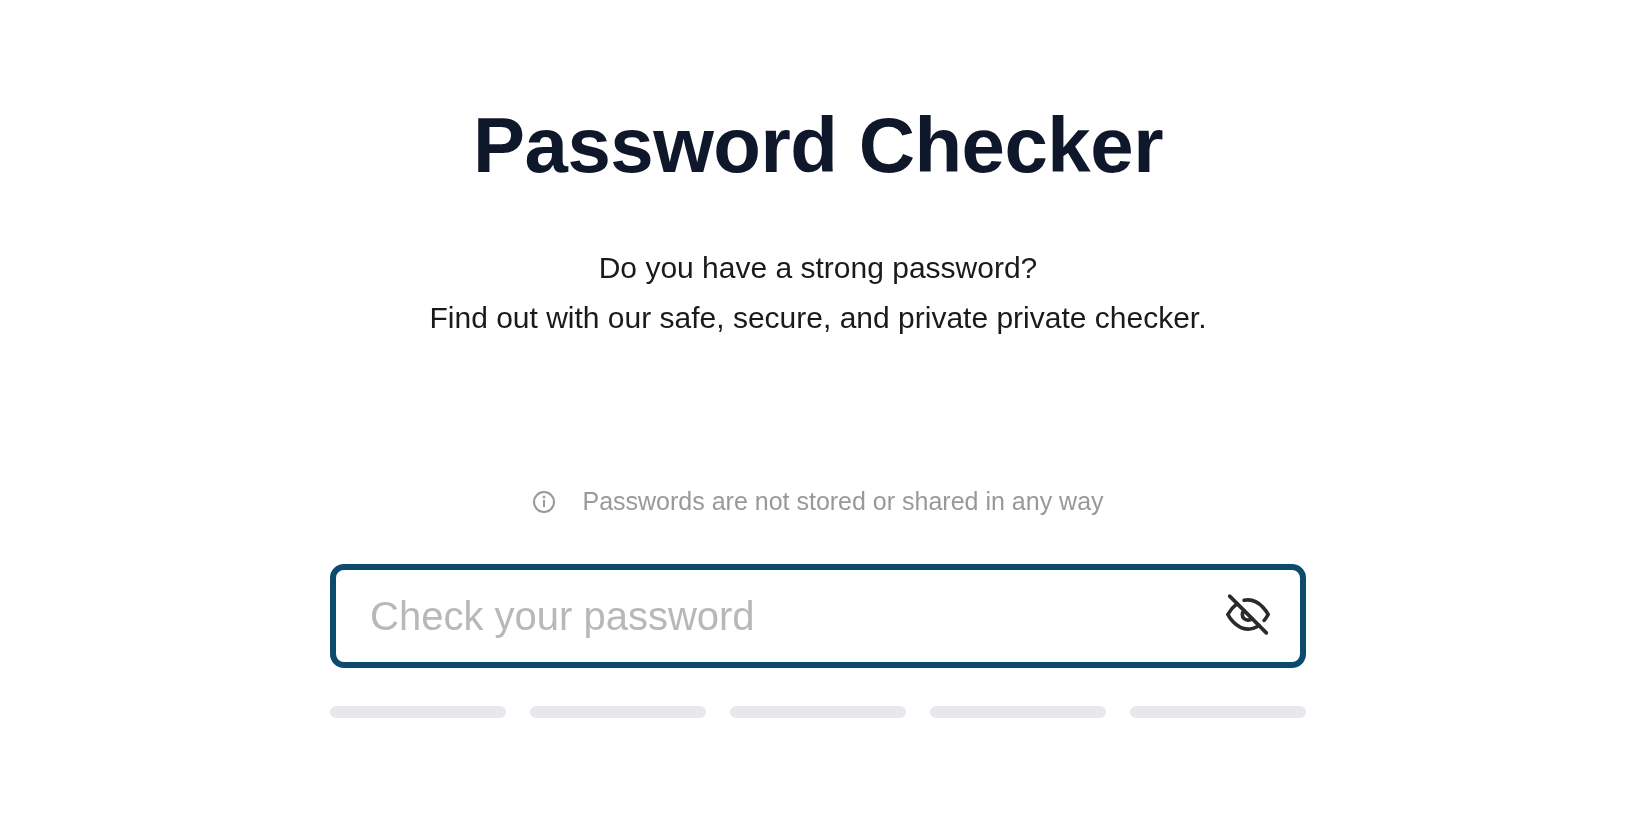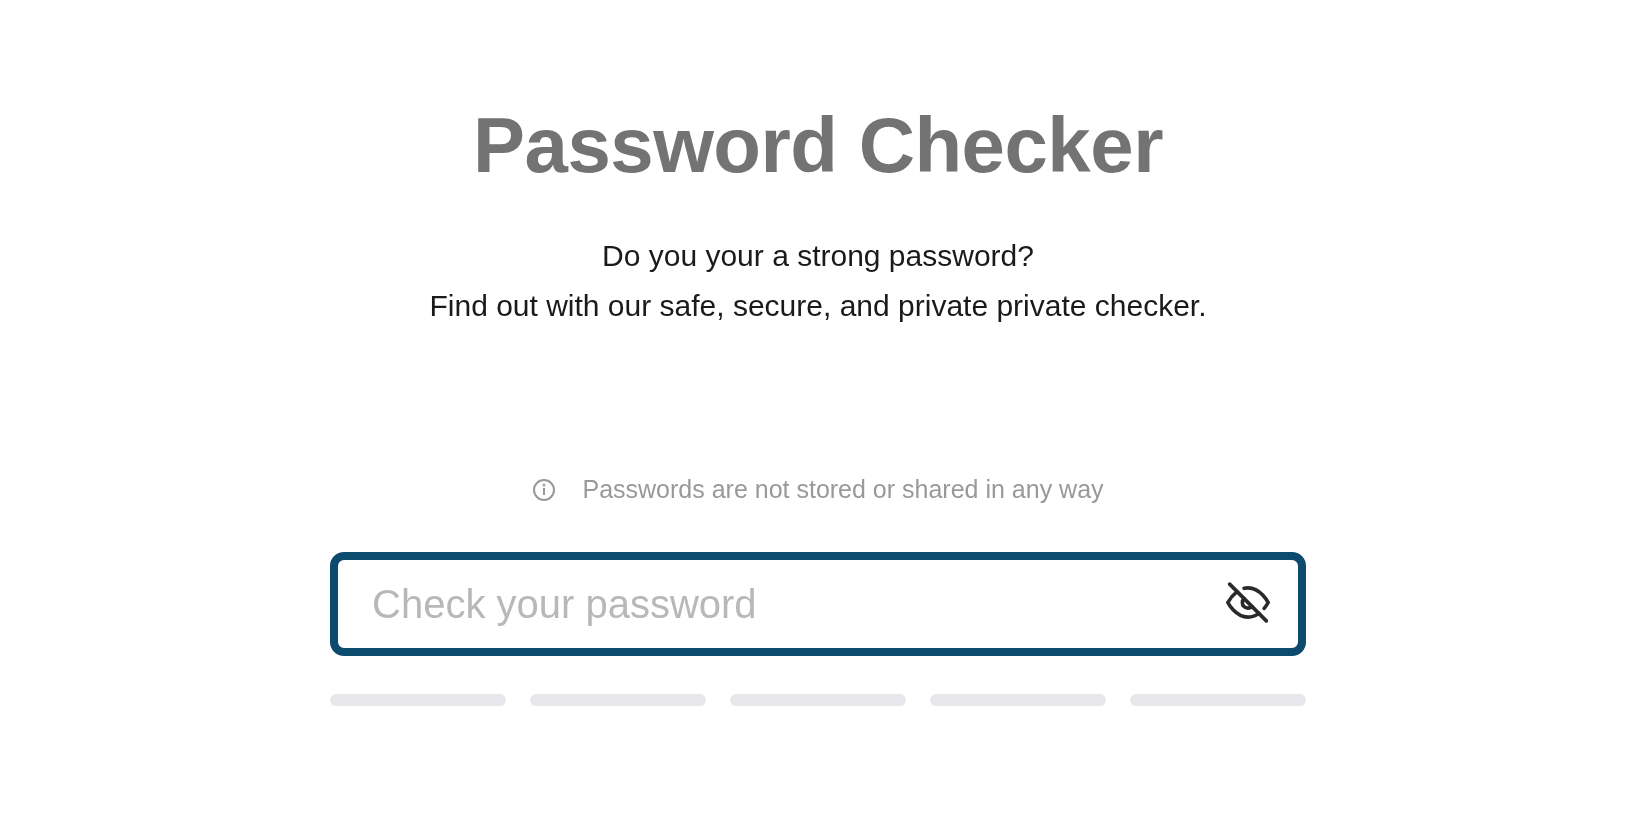--- a/index.html
+++ b/index.html
@@ -15,24 +15,24 @@
       height: 824px;
       display: flex;
       flex-direction: column;
       align-items: center;
       padding-top: 100px;
     }
     
     .title {
       font-size: 78px;
       font-weight: 700;
-      color: #737373;
+      color: #0f172a;
       letter-spacing: -0.5px;
       text-align: center;
-      margin-bottom: 40px;
+      margin-bottom: 52px;
     }
     
     .subtitle {
       font-size: 30px;
       font-weight: 400;
       color: #1a1a1a;
       text-align: center;
       line-height: 1.65;
     }
     
@@ -60,21 +60,21 @@
     }
     
     .input-container {
       width: 976px;
       position: relative;
     }
     
     .password-input {
       width: 100%;
       height: 104px;
-      border: 8px solid #0c4a6e;
+      border: 6px solid #0c4a6e;
       border-radius: 14px;
       padding: 0 90px 0 34px;
       font-size: 40px;
       color: #333;
       outline: none;
       font-family: inherit;
     }
     
     .password-input::placeholder {
       color: #b8b8b8;
@@ -107,21 +107,21 @@
       height: 12px;
       background: #e8e8ec;
       border-radius: 6px;
     }
   </style>
 </head>
 <body>
 
 <h1 class="title">Password Checker</h1>
 
-<p class="subtitle">Do you your a strong password?</p>
+<p class="subtitle">Do you have a strong password?</p>
 <p class="subtitle">Find out with our safe, secure, and private private checker.</p>
 
 <div class="info-row">
   <span class="info-icon">
     <svg width="24" height="24" viewBox="0 0 24 24" fill="none" stroke="#999999" stroke-width="2">
       <circle cx="12" cy="12" r="10"></circle>
       <line x1="12" y1="10" x2="12" y2="17"></line>
       <circle cx="12" cy="7" r="0.5" fill="#999999"></circle>
     </svg>
   </span>

